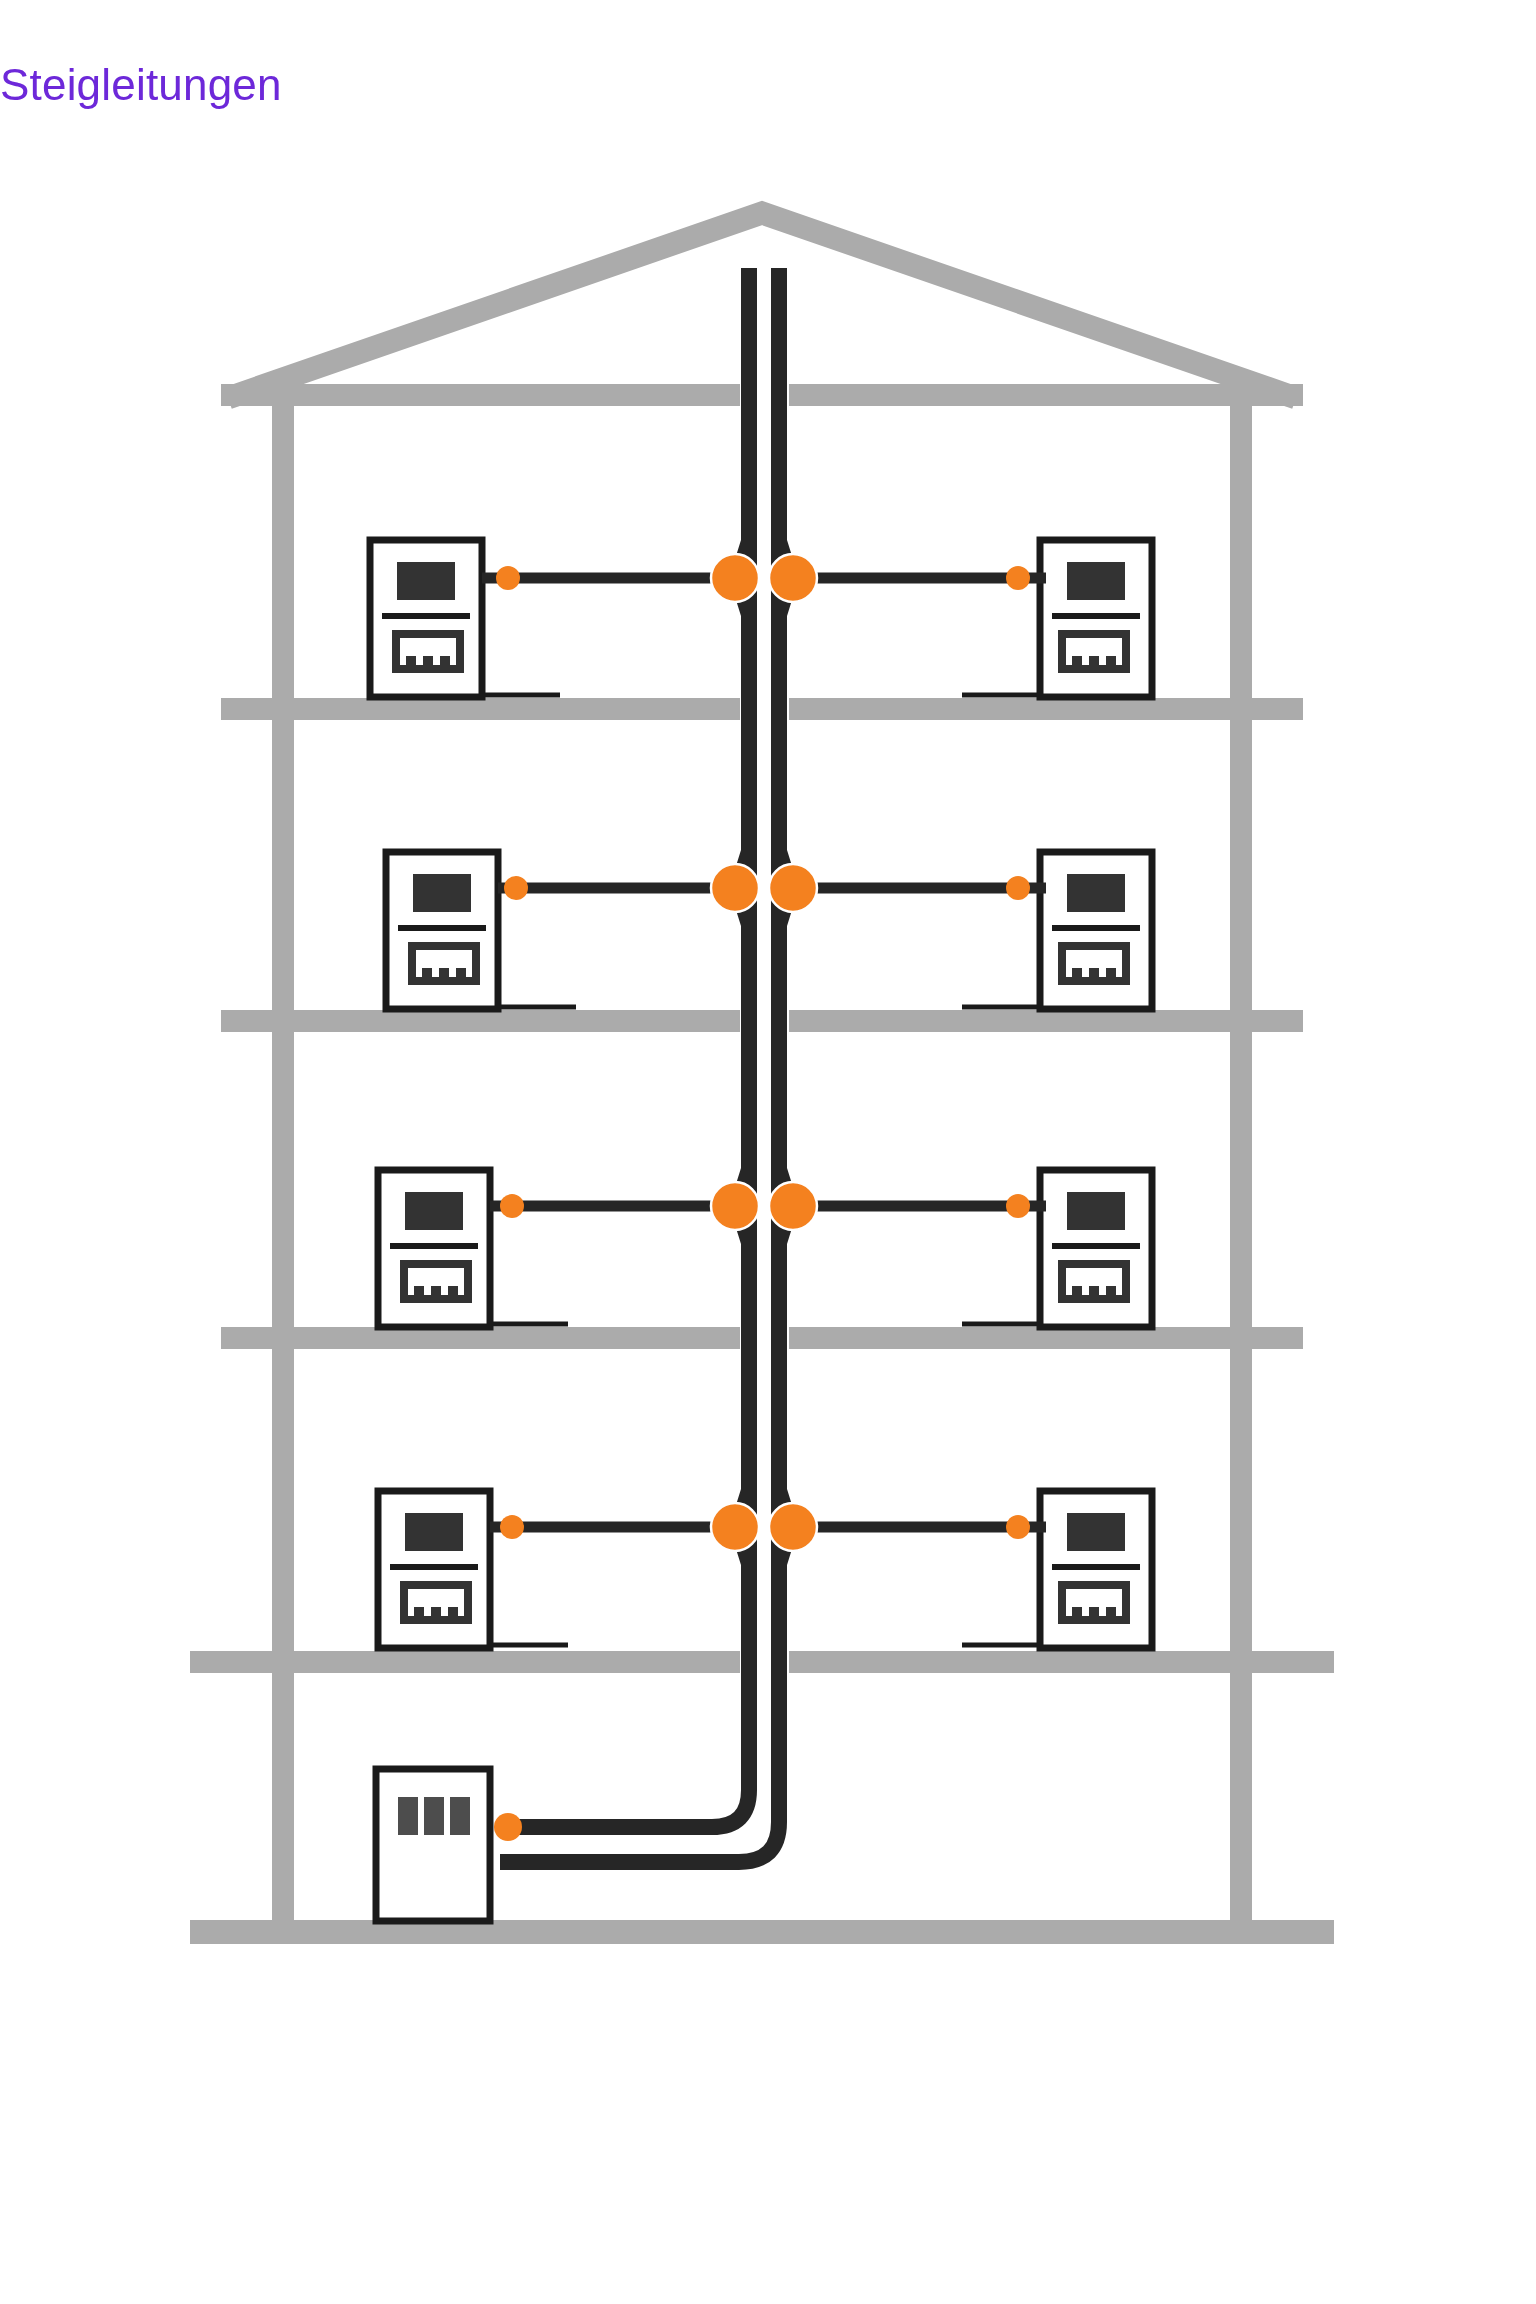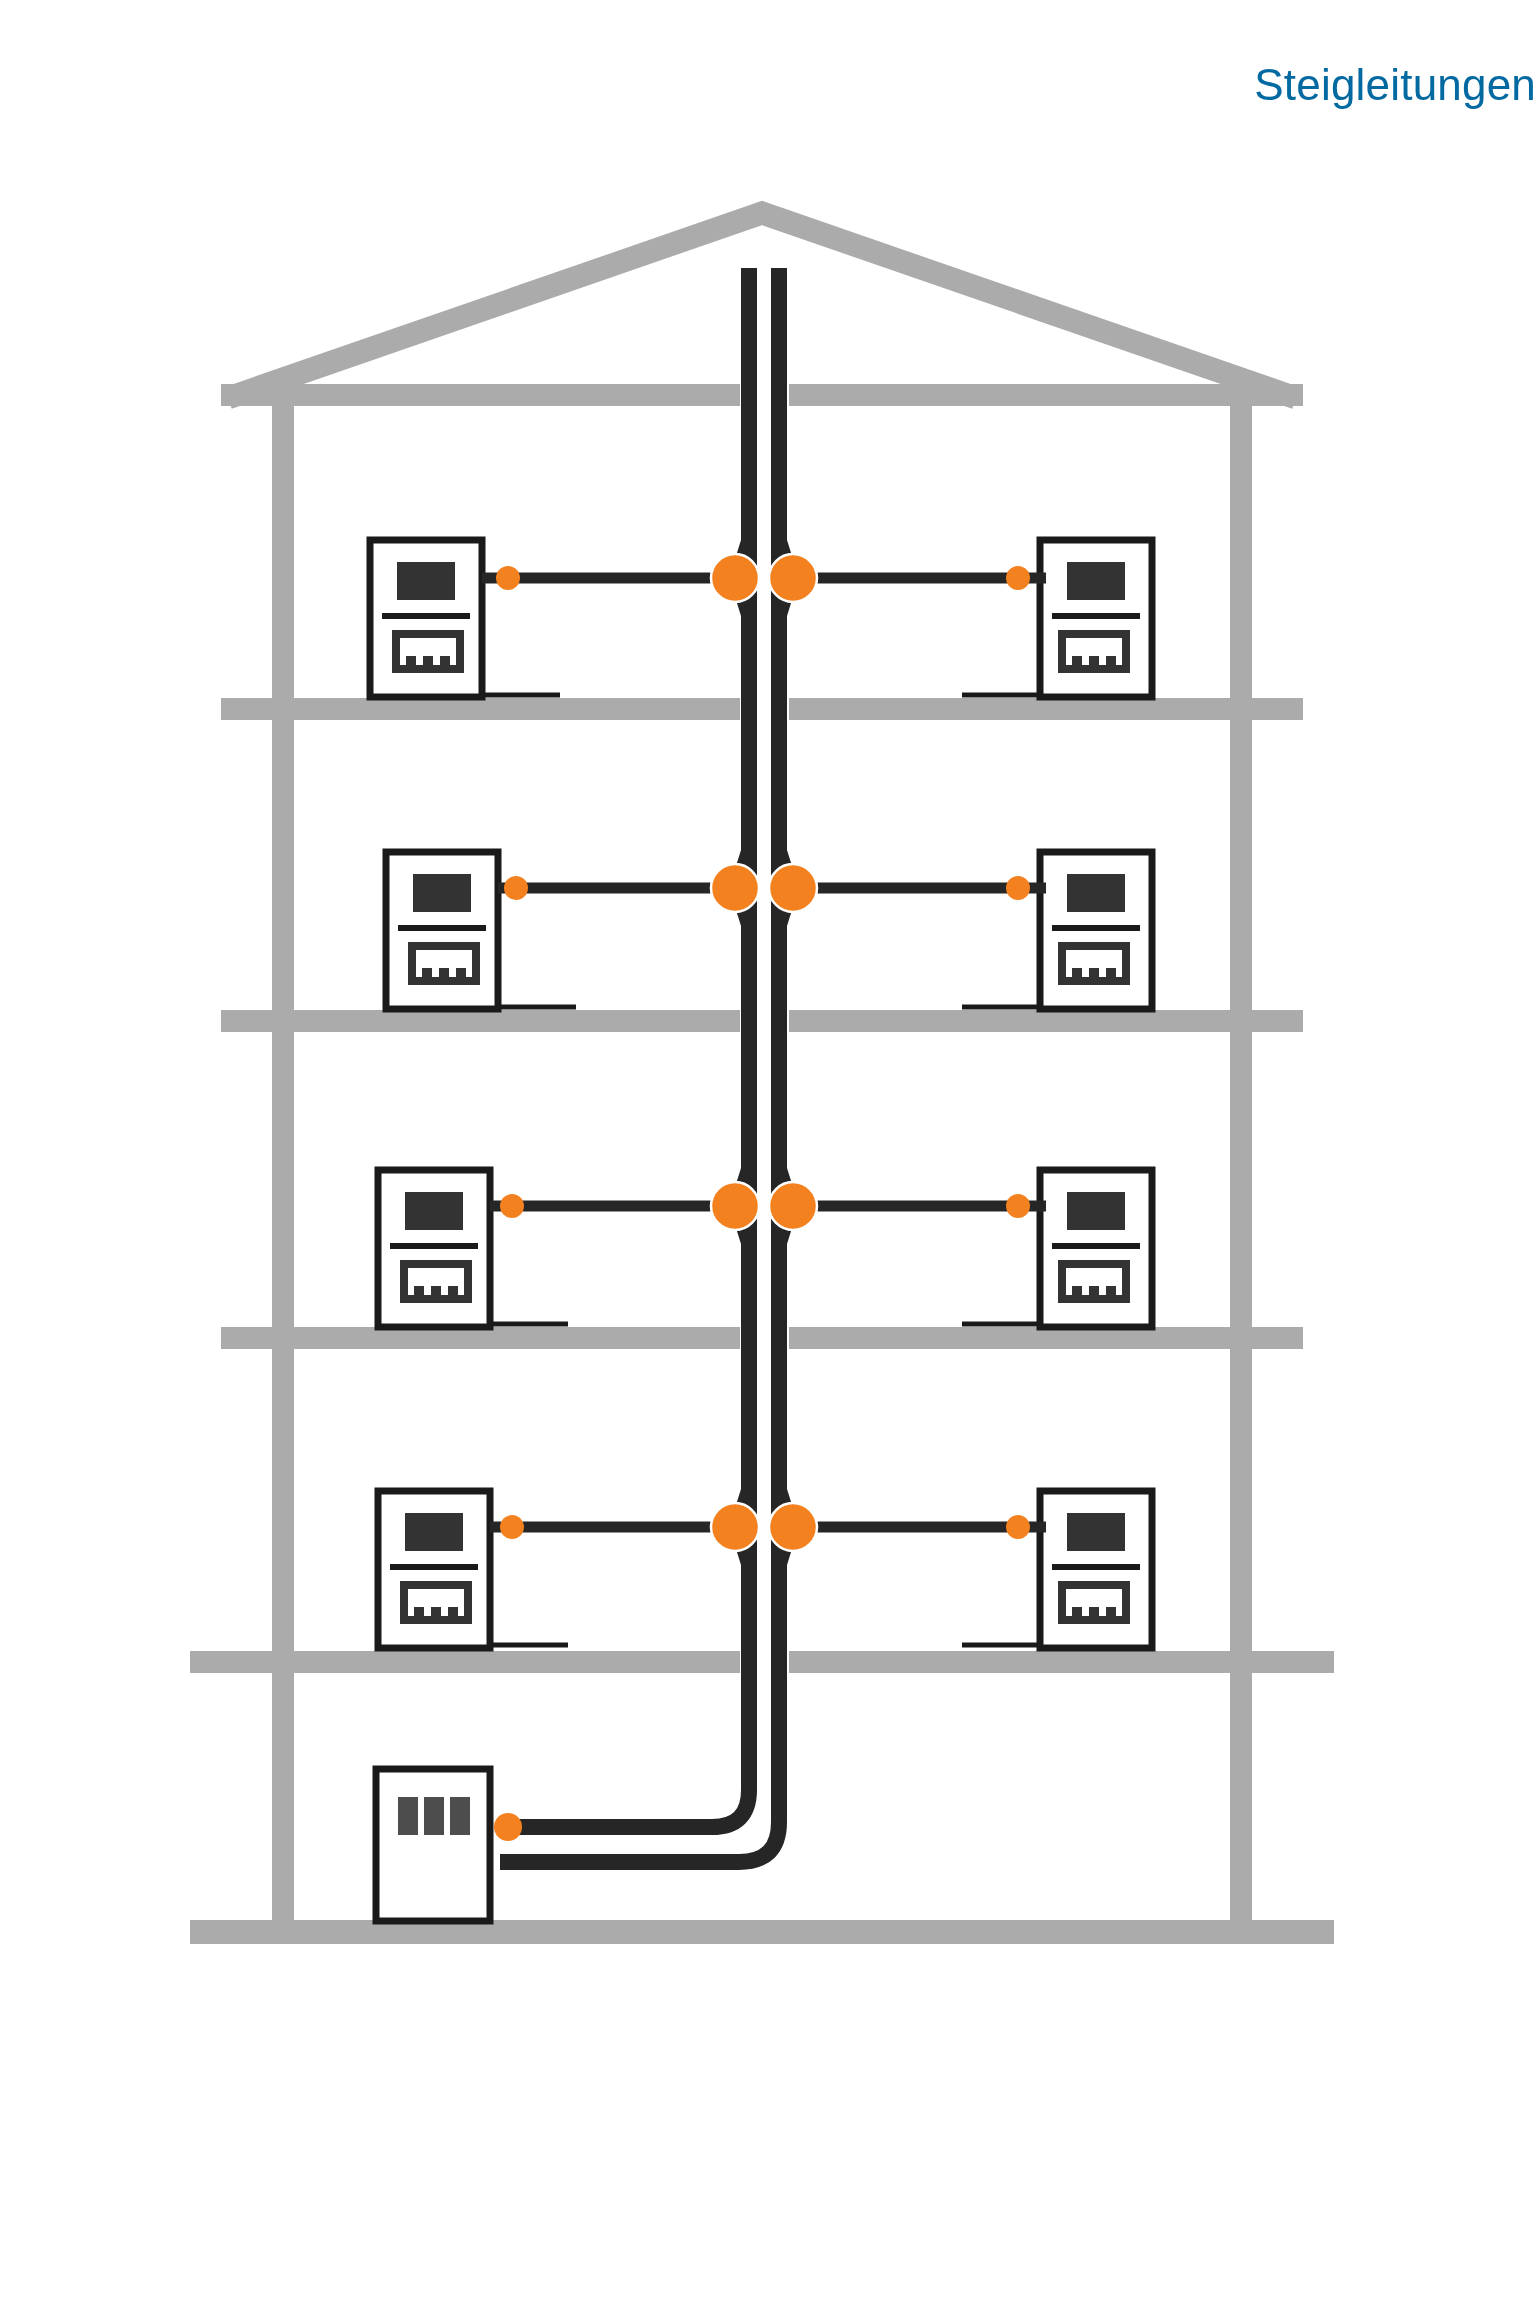--- a/index.html
+++ b/index.html
@@ -12,24 +12,24 @@
     height: 2304px;
     font-family: "Liberation Sans", sans-serif;
     position: relative;
     overflow: hidden;
   }
   #diagram-title {
     position: absolute;
     top: 60px;
     left: 0;
     width: 1536px;
-    text-align: right;
+    text-align: left;
     font-size: 44px;
     font-weight: 400;
-    color: #0369a1;
+    color: #6d28d9;
     letter-spacing: 0.2px;
     font-family: "Liberation Sans", sans-serif;
   }
   #stage {
     position: absolute;
     top: 0;
     left: 0;
     width: 1536px;
     height: 2304px;
   }

